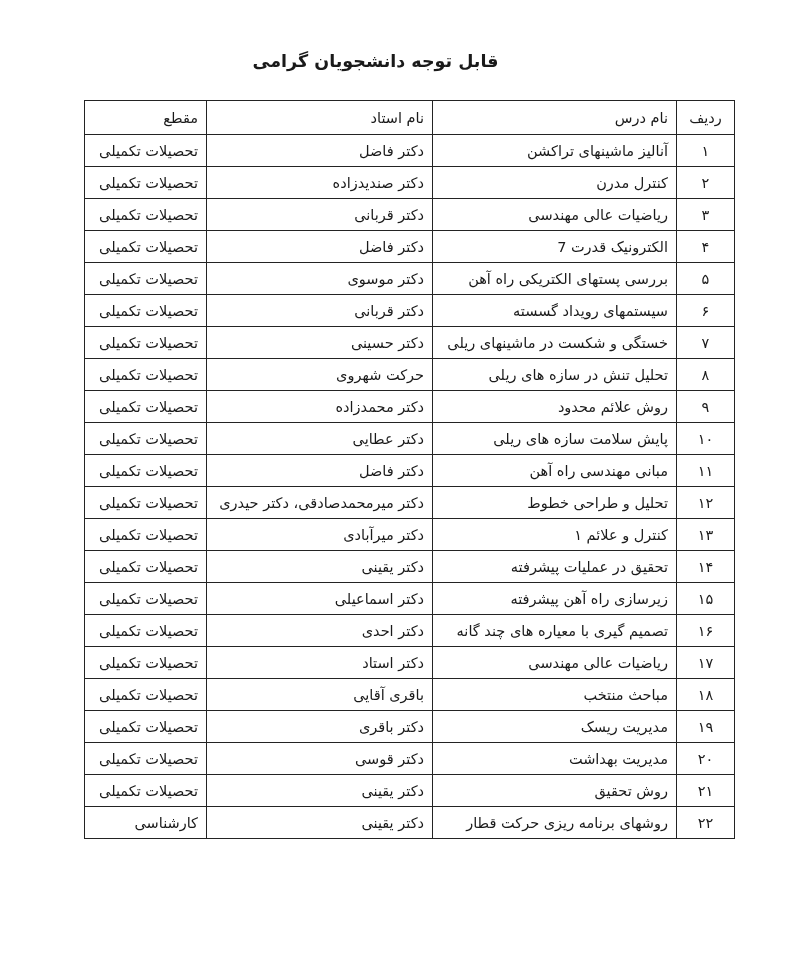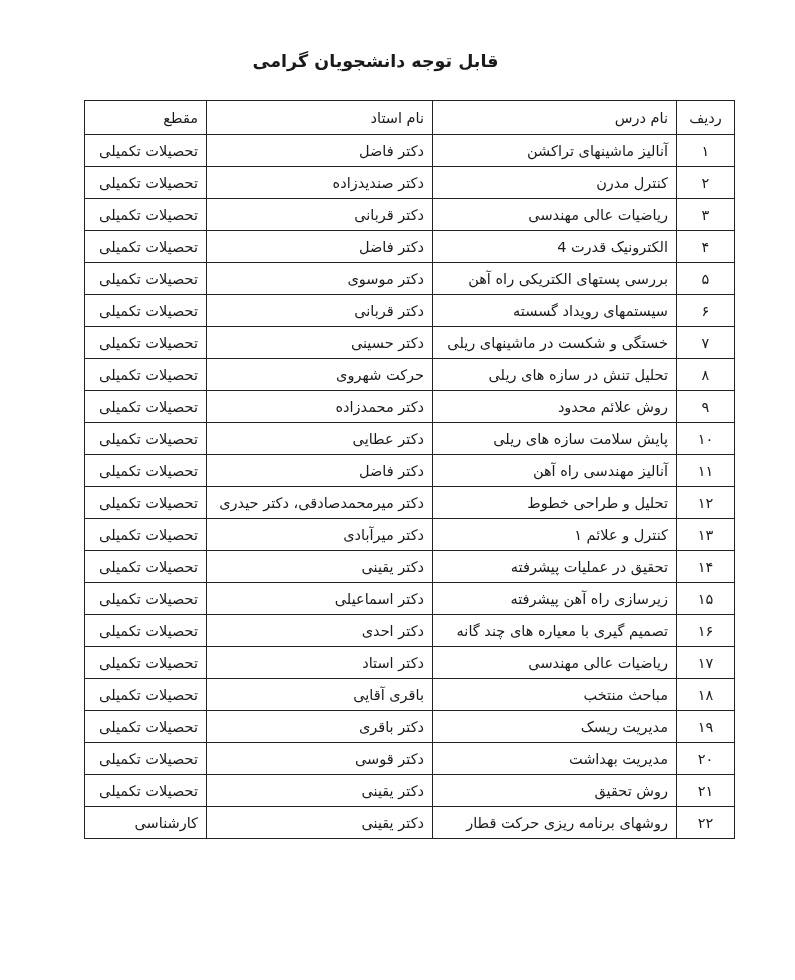--- a/index.html
+++ b/index.html
@@ -119,21 +119,21 @@
           <td>تحصیلات تکمیلی</td>
         </tr>
         <tr>
           <td class="num">۳</td>
           <td>ریاضیات عالی مهندسی</td>
           <td>دکتر قربانی</td>
           <td>تحصیلات تکمیلی</td>
         </tr>
         <tr>
           <td class="num">۴</td>
-          <td>الکترونیک قدرت 4</td>
+          <td>الکترونیک قدرت 7</td>
           <td>دکتر فاضل</td>
           <td>تحصیلات تکمیلی</td>
         </tr>
         <tr>
           <td class="num">۵</td>
           <td>بررسی پستهای الکتریکی راه آهن</td>
           <td>دکتر موسوی</td>
           <td>تحصیلات تکمیلی</td>
         </tr>
         <tr>
@@ -161,21 +161,21 @@
           <td>تحصیلات تکمیلی</td>
         </tr>
         <tr>
           <td class="num">۱۰</td>
           <td>پایش سلامت سازه های ریلی</td>
           <td>دکتر عطایی</td>
           <td>تحصیلات تکمیلی</td>
         </tr>
         <tr>
           <td class="num">۱۱</td>
-          <td>آنالیز مهندسی راه آهن</td>
+          <td>مبانی مهندسی راه آهن</td>
           <td>دکتر فاضل</td>
           <td>تحصیلات تکمیلی</td>
         </tr>
         <tr>
           <td class="num">۱۲</td>
           <td>تحلیل و طراحی خطوط</td>
           <td>دکتر میرمحمدصادقی، دکتر حیدری</td>
           <td>تحصیلات تکمیلی</td>
         </tr>
         <tr>

